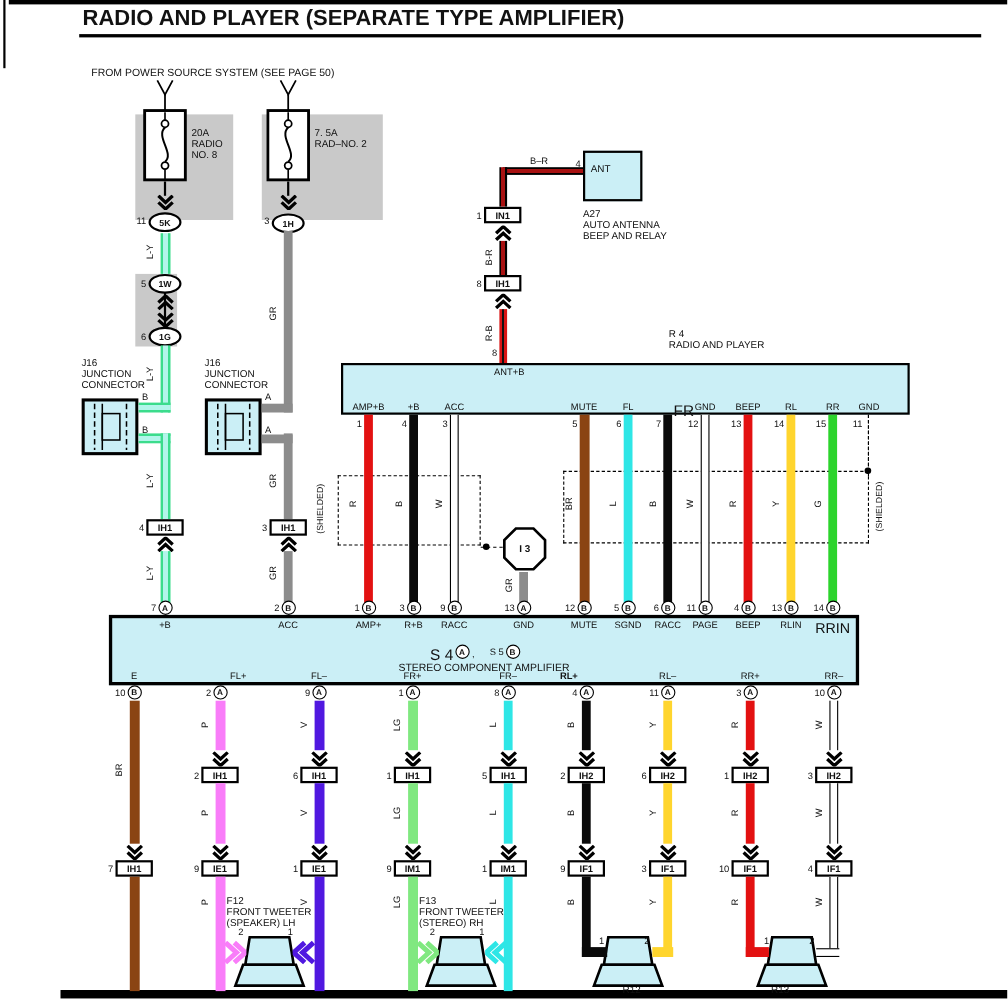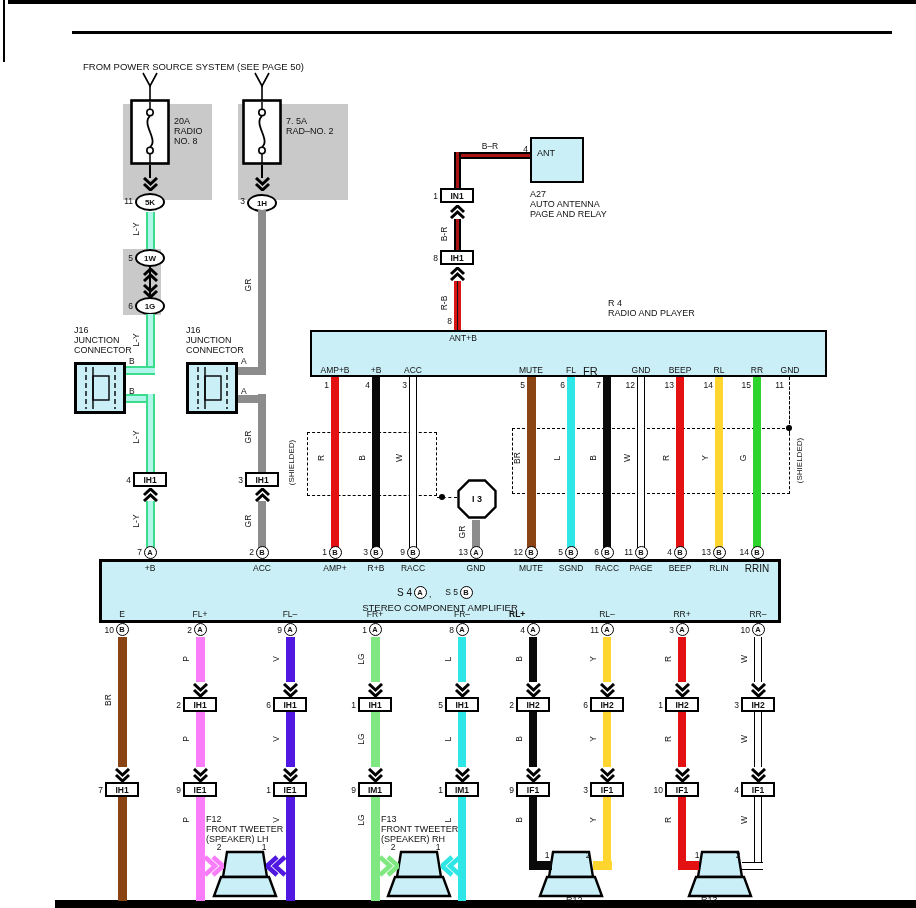--- a/index.html
+++ b/index.html
@@ -20,20 +20,21 @@
   .dot{position:absolute;width:6px;height:6px;background:#000;border-radius:50%}
 </style>
 </head>
 <body>
 
 <div id="stage">
 
   <div class="abs" style="left:8px;top:0;width:908px;height:4px;background:#000"></div>
   <div class="abs" style="left:3px;top:0;width:2px;height:62px;background:#000"></div>
   <div class="abs" style="left:55px;top:900px;width:861px;height:8px;background:#000"></div>
+  <div class="lbl bold" style="left:75px;top:6px;font-size:20px">RADIO AND PLAYER (SEPARATE TYPE AMPLIFIER)</div>
   <div class="abs" style="left:72px;top:31px;width:820px;height:3px;background:#000"></div>
   <div class="lbl" style="left:83px;top:61px;font-size:9.5px">FROM POWER SOURCE SYSTEM (SEE PAGE 50)</div>
 
   <div class="abs" style="left:140px;top:71px">
     <svg width="20" height="32">
         <path d="M3 2 L10 15 L17 2" fill="none" stroke="#000" stroke-width="1.6"></path>
         <line x1="10" y1="15" x2="10" y2="32" stroke="#000" stroke-width="1.6"></line>
       </svg>
   </div>
   <div class="abs" style="left:252px;top:71px">
@@ -111,21 +112,21 @@
   </div>
   <div class="lbl" style="left:241px;top:356px;font-size:8.5px">A</div>
   <div class="lbl" style="left:241px;top:386px;font-size:8.5px">A</div>
 
   <div class="bluebox" style="left:530px;top:137px;width:54px;height:46px"></div>
   <div class="lbl" style="left:537px;top:148px">ANT</div>
   <div class="lbl rt" style="left:510px;top:144px;width:18px;font-size:8.5px">4</div>
   <div class="lbl ctr" style="left:474px;top:141px;width:32px;font-size:8.5px">B–R</div>
   <div class="lbl" style="left:530px;top:189px">A27</div>
   <div class="lbl" style="left:530px;top:199px">AUTO ANTENNA</div>
-  <div class="lbl" style="left:530px;top:209px">PAGE AND RELAY</div>
+  <div class="lbl" style="left:530px;top:209px">BEEP AND RELAY</div>
 
   <div class="lbl" style="left:608px;top:298px">R 4</div>
   <div class="lbl" style="left:608px;top:308px">RADIO AND PLAYER</div>
   <div class="bluebox" style="left:310px;top:330px;width:517px;height:47px"></div>
   <div class="lbl ctr" style="left:440px;top:333px;width:46px;font-size:8.5px">ANT+B</div>
 
   <div class="dash" style="left:307px;top:432px;width:130px;height:64px"></div>
   <div class="vtext" style="left:263px;top:458px;width:56px">(SHIELDED)</div>
   <div class="abs" style="left:437px;top:497px;width:20px;height:0;border-top:1.6px dashed #000"></div>
   <div class="dot" style="left:439px;top:494px"></div>
@@ -135,31 +136,31 @@
   <div class="dot" style="left:786px;top:425px"></div>
 
   <div class="abs" style="left:456px;top:478px">
     <svg width="42" height="42">
         <polygon points="13,2.5 29,2.5 39.5,13 39.5,29 29,39.5 13,39.5 2.5,29 2.5,13" fill="#fff" stroke="#000" stroke-width="2.4"></polygon>
       </svg>
   </div>
   <div class="abs bold ctr" style="left:456px;top:478px;width:42px;height:42px;display:flex;align-items:center;justify-content:center;font-size:9px">I 3</div>
 
   <div class="bluebox" style="left:99px;top:559px;width:682px;height:64px;border-width:3px"></div>
-  <div class="lbl rt" style="left:390px;top:587px;width:22px;font-size:10px">S 4</div>
+  <div class="lbl rt" style="left:390px;top:587px;width:22px;font-size:14px">S 4</div>
   <div class="lbl" style="left:429px;top:589px;font-size:8.5px">,</div>
   <div class="lbl rt" style="left:436px;top:587px;width:22px;font-size:8.5px">S 5</div>
   <div class="lbl ctr" style="left:99px;top:602px;width:682px;font-size:9.5px">STEREO COMPONENT AMPLIFIER</div>
 
   <div class="lbl" style="left:206px;top:814px">F12</div>
   <div class="lbl" style="left:206px;top:824px">FRONT TWEETER</div>
   <div class="lbl" style="left:206px;top:834px">(SPEAKER) LH</div>
   <div class="lbl" style="left:381px;top:814px">F13</div>
   <div class="lbl" style="left:381px;top:824px">FRONT TWEETER</div>
-  <div class="lbl" style="left:381px;top:834px">(SPEAKER) RH</div>
+  <div class="lbl" style="left:381px;top:834px">(STEREO) RH</div>
   <div class="lbl" style="left:566px;top:895px">R12</div>
   <div class="lbl" style="left:701px;top:895px">R13</div>
 
   <div class="abs" style="left:203px;top:849px">
     <svg width="84" height="50">
         <polygon points="24,3 60,3 64,28 20,28" fill="#CBEFF6" stroke="#000" stroke-width="2.4"></polygon>
         <polygon points="18,28 66,28 73,47 11,47" fill="#CBEFF6" stroke="#000" stroke-width="2.4"></polygon>
       </svg>
   </div>
   <div class="abs" style="left:377px;top:849px">
@@ -263,21 +264,21 @@
     <div style="position: absolute; left: 384px; top: 452px; width: 32px; height: 12px; font-size: 8.5px; text-align: center; transform: rotate(-90deg);">W</div>
     <div style="position: absolute; left: 507px; top: 380px; width: 18px; text-align: right; font-size: 8.5px;">5</div>
     <div style="position: absolute; left: 507px; top: 365px; width: 48px; text-align: center; font-size: 8.5px;">MUTE</div>
     <div style="position: absolute; left: 526.5px; top: 377px; width: 9px; height: 171px; background: rgb(138, 68, 19);"></div>
     <div style="position: absolute; left: 502px; top: 452px; width: 32px; height: 12px; font-size: 8.5px; text-align: center; transform: rotate(-90deg);">BR</div>
     <div style="position: absolute; left: 547px; top: 380px; width: 18px; text-align: right; font-size: 8.5px;">6</div>
     <div style="position: absolute; left: 547px; top: 365px; width: 48px; text-align: center; font-size: 8.5px;">FL</div>
     <div style="position: absolute; left: 567px; top: 377px; width: 8px; height: 171px; background: rgb(46, 230, 230);"></div>
     <div style="position: absolute; left: 542px; top: 452px; width: 32px; height: 12px; font-size: 8.5px; text-align: center; transform: rotate(-90deg);">L</div>
     <div style="position: absolute; left: 583px; top: 380px; width: 18px; text-align: right; font-size: 8.5px;">7</div>
-    <div style="position: absolute; left: 583px; top: 365px; width: 48px; text-align: left; font-size: 11px;">FR</div>
+    <div style="position: absolute; left: 583px; top: 365px; width: 48px; text-align: right; font-size: 14px;">FR</div>
     <div style="position: absolute; left: 603px; top: 377px; width: 8px; height: 171px; background: rgb(10, 10, 10);"></div>
     <div style="position: absolute; left: 578px; top: 452px; width: 32px; height: 12px; font-size: 8.5px; text-align: center; transform: rotate(-90deg);">B</div>
     <div style="position: absolute; left: 617px; top: 380px; width: 18px; text-align: right; font-size: 8.5px;">12</div>
     <div style="position: absolute; left: 617px; top: 365px; width: 48px; text-align: center; font-size: 8.5px;">GND</div>
     <div style="position: absolute; left: 637px; top: 377px; width: 8px; height: 171px; background: rgb(255, 255, 255); box-sizing: border-box; border-left: 1.6px solid rgb(0, 0, 0); border-right: 1.6px solid rgb(0, 0, 0);"></div>
     <div style="position: absolute; left: 612px; top: 452px; width: 32px; height: 12px; font-size: 8.5px; text-align: center; transform: rotate(-90deg);">W</div>
     <div style="position: absolute; left: 656px; top: 380px; width: 18px; text-align: right; font-size: 8.5px;">13</div>
     <div style="position: absolute; left: 656px; top: 365px; width: 48px; text-align: center; font-size: 8.5px;">BEEP</div>
     <div style="position: absolute; left: 676px; top: 377px; width: 8px; height: 171px; background: rgb(227, 17, 17);"></div>
     <div style="position: absolute; left: 651px; top: 452px; width: 32px; height: 12px; font-size: 8.5px; text-align: center; transform: rotate(-90deg);">R</div>
@@ -325,27 +326,27 @@
     <div style="position: absolute; left: 615px; top: 547px; width: 18px; text-align: right; font-size: 8.5px;">11</div>
     <div style="position: absolute; left: 615px; top: 563px; width: 52px; text-align: center; font-size: 8.5px;">PAGE</div>
     <div style="position: absolute; left: 673.5px; top: 545.5px; width: 13px; height: 13px; border: 1.7px solid rgb(0, 0, 0); border-radius: 50%; background: rgb(255, 255, 255); display: flex; align-items: center; justify-content: center; font-size: 7.5px; font-weight: bold; box-sizing: border-box;">B</div>
     <div style="position: absolute; left: 654px; top: 547px; width: 18px; text-align: right; font-size: 8.5px;">4</div>
     <div style="position: absolute; left: 654px; top: 563px; width: 52px; text-align: center; font-size: 8.5px;">BEEP</div>
     <div style="position: absolute; left: 712.5px; top: 545.5px; width: 13px; height: 13px; border: 1.7px solid rgb(0, 0, 0); border-radius: 50%; background: rgb(255, 255, 255); display: flex; align-items: center; justify-content: center; font-size: 7.5px; font-weight: bold; box-sizing: border-box;">B</div>
     <div style="position: absolute; left: 693px; top: 547px; width: 18px; text-align: right; font-size: 8.5px;">13</div>
     <div style="position: absolute; left: 693px; top: 563px; width: 52px; text-align: center; font-size: 8.5px;">RLIN</div>
     <div style="position: absolute; left: 750.5px; top: 545.5px; width: 13px; height: 13px; border: 1.7px solid rgb(0, 0, 0); border-radius: 50%; background: rgb(255, 255, 255); display: flex; align-items: center; justify-content: center; font-size: 7.5px; font-weight: bold; box-sizing: border-box;">B</div>
     <div style="position: absolute; left: 731px; top: 547px; width: 18px; text-align: right; font-size: 8.5px;">14</div>
-    <div style="position: absolute; left: 731px; top: 563px; width: 52px; text-align: center; font-size: 10px;">RRIN</div>
+    <div style="position: absolute; left: 731px; top: 563px; width: 52px; text-align: center; font-size: 13px;">RRIN</div>
     <div style="position: absolute; left: 413.5px; top: 586px; width: 13px; height: 13px; border: 1.7px solid rgb(0, 0, 0); border-radius: 50%; background: rgb(255, 255, 255); display: flex; align-items: center; justify-content: center; font-size: 7.5px; font-weight: bold; box-sizing: border-box;">A</div>
     <div style="position: absolute; left: 459.5px; top: 586px; width: 13px; height: 13px; border: 1.7px solid rgb(0, 0, 0); border-radius: 50%; background: rgb(255, 255, 255); display: flex; align-items: center; justify-content: center; font-size: 7.5px; font-weight: bold; box-sizing: border-box;">B</div>
     <div style="position: absolute; left: 98px; top: 609px; width: 48px; text-align: center; font-size: 8.5px;">E</div>
     <div style="position: absolute; left: 115.5px; top: 623px; width: 13px; height: 13px; border: 1.7px solid rgb(0, 0, 0); border-radius: 50%; background: rgb(255, 255, 255); display: flex; align-items: center; justify-content: center; font-size: 7.5px; font-weight: bold; box-sizing: border-box;">B</div>
     <div style="position: absolute; left: 96px; top: 625px; width: 18px; text-align: right; font-size: 8.5px;">10</div>
-    <div style="position: absolute; left: 176px; top: 609px; width: 48px; text-align: center; font-size: 8.5px;">FL+</div>
+    <div style="position: absolute; left: 176px; top: 609px; width: 48px; text-align: right; font-size: 8.5px;">FL+</div>
     <div style="position: absolute; left: 193.5px; top: 623px; width: 13px; height: 13px; border: 1.7px solid rgb(0, 0, 0); border-radius: 50%; background: rgb(255, 255, 255); display: flex; align-items: center; justify-content: center; font-size: 7.5px; font-weight: bold; box-sizing: border-box;">A</div>
     <div style="position: absolute; left: 174px; top: 625px; width: 18px; text-align: right; font-size: 8.5px;">2</div>
     <div style="position: absolute; left: 266px; top: 609px; width: 48px; text-align: center; font-size: 8.5px;">FL–</div>
     <div style="position: absolute; left: 283.5px; top: 623px; width: 13px; height: 13px; border: 1.7px solid rgb(0, 0, 0); border-radius: 50%; background: rgb(255, 255, 255); display: flex; align-items: center; justify-content: center; font-size: 7.5px; font-weight: bold; box-sizing: border-box;">A</div>
     <div style="position: absolute; left: 264px; top: 625px; width: 18px; text-align: right; font-size: 8.5px;">9</div>
     <div style="position: absolute; left: 351px; top: 609px; width: 48px; text-align: center; font-size: 8.5px;">FR+</div>
     <div style="position: absolute; left: 368.5px; top: 623px; width: 13px; height: 13px; border: 1.7px solid rgb(0, 0, 0); border-radius: 50%; background: rgb(255, 255, 255); display: flex; align-items: center; justify-content: center; font-size: 7.5px; font-weight: bold; box-sizing: border-box;">A</div>
     <div style="position: absolute; left: 349px; top: 625px; width: 18px; text-align: right; font-size: 8.5px;">1</div>
     <div style="position: absolute; left: 438px; top: 609px; width: 48px; text-align: center; font-size: 8.5px;">FR–</div>
     <div style="position: absolute; left: 455.5px; top: 623px; width: 13px; height: 13px; border: 1.7px solid rgb(0, 0, 0); border-radius: 50%; background: rgb(255, 255, 255); display: flex; align-items: center; justify-content: center; font-size: 7.5px; font-weight: bold; box-sizing: border-box;">A</div>

